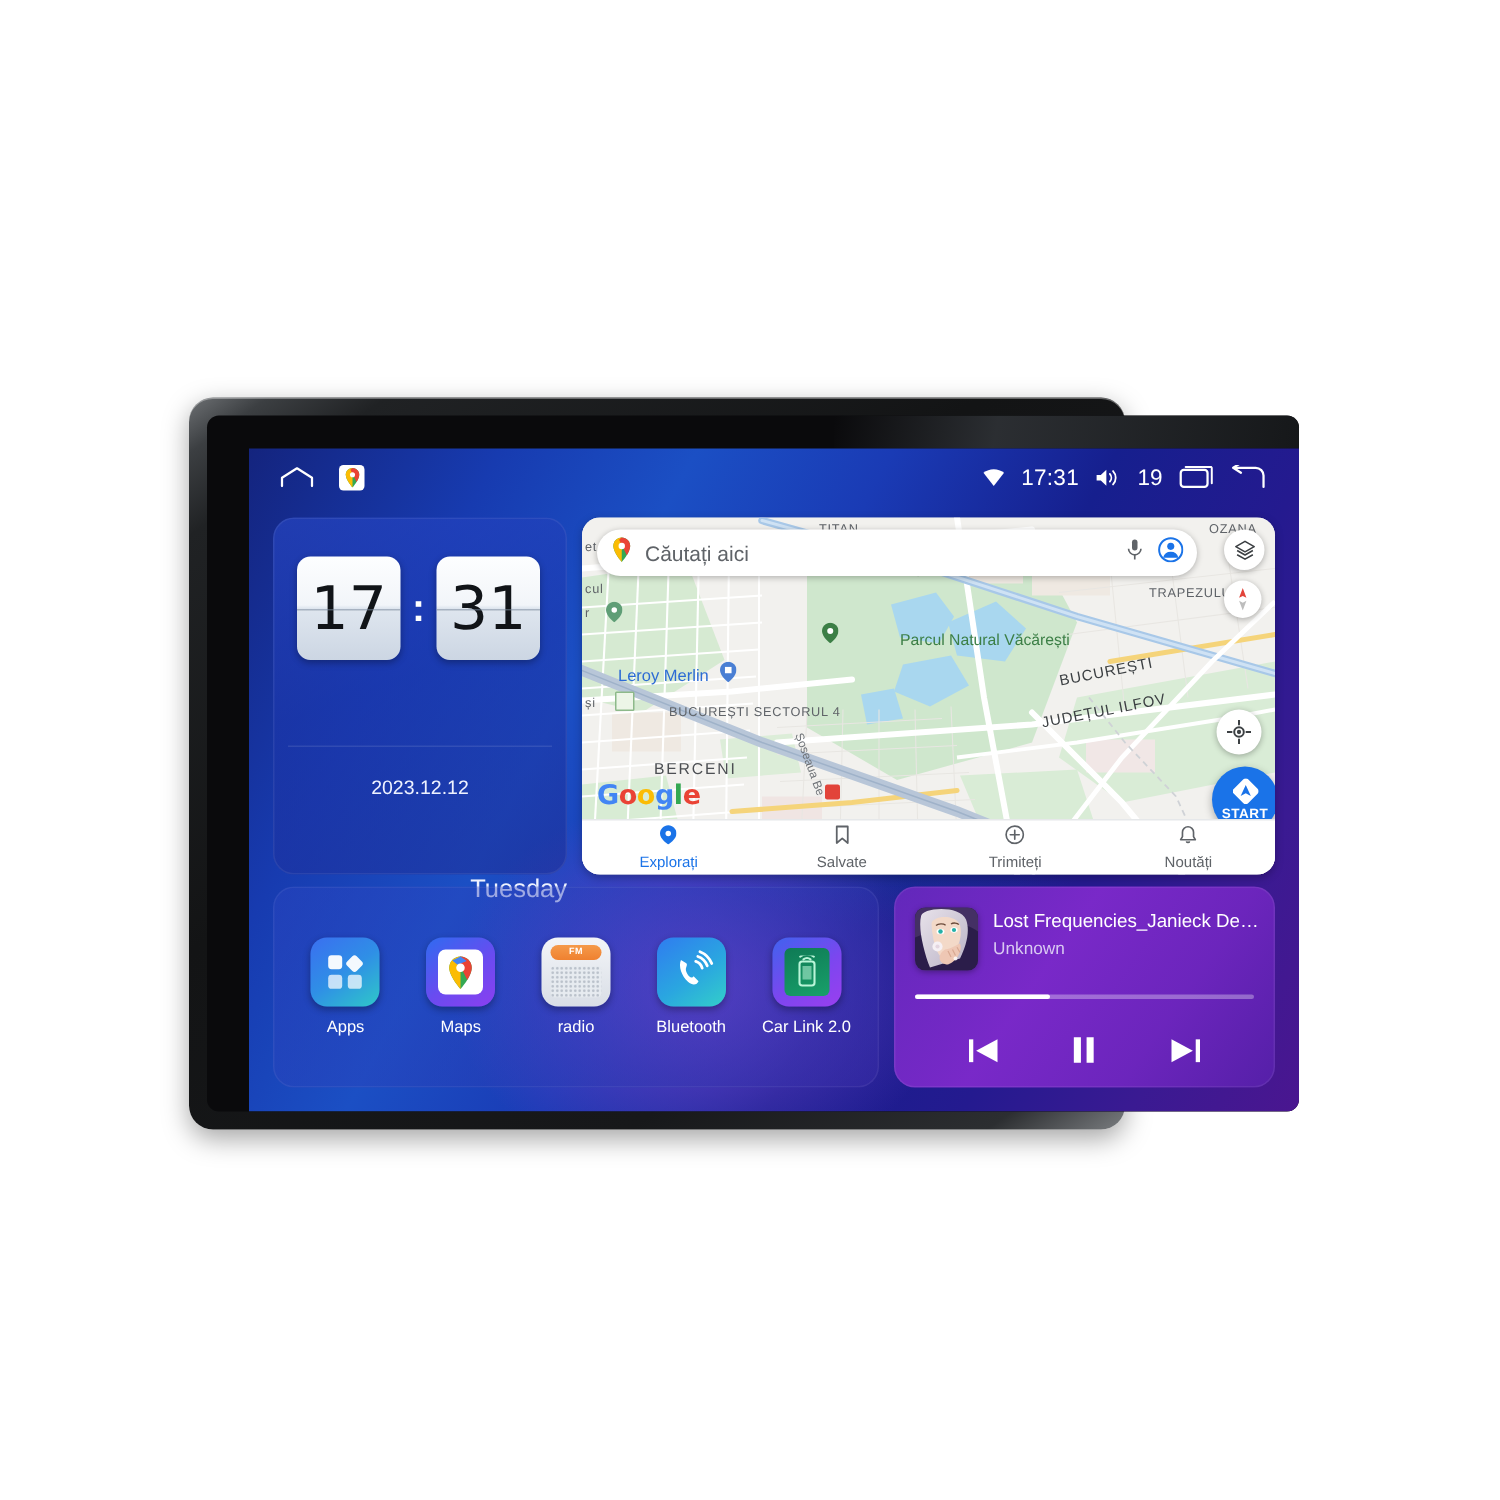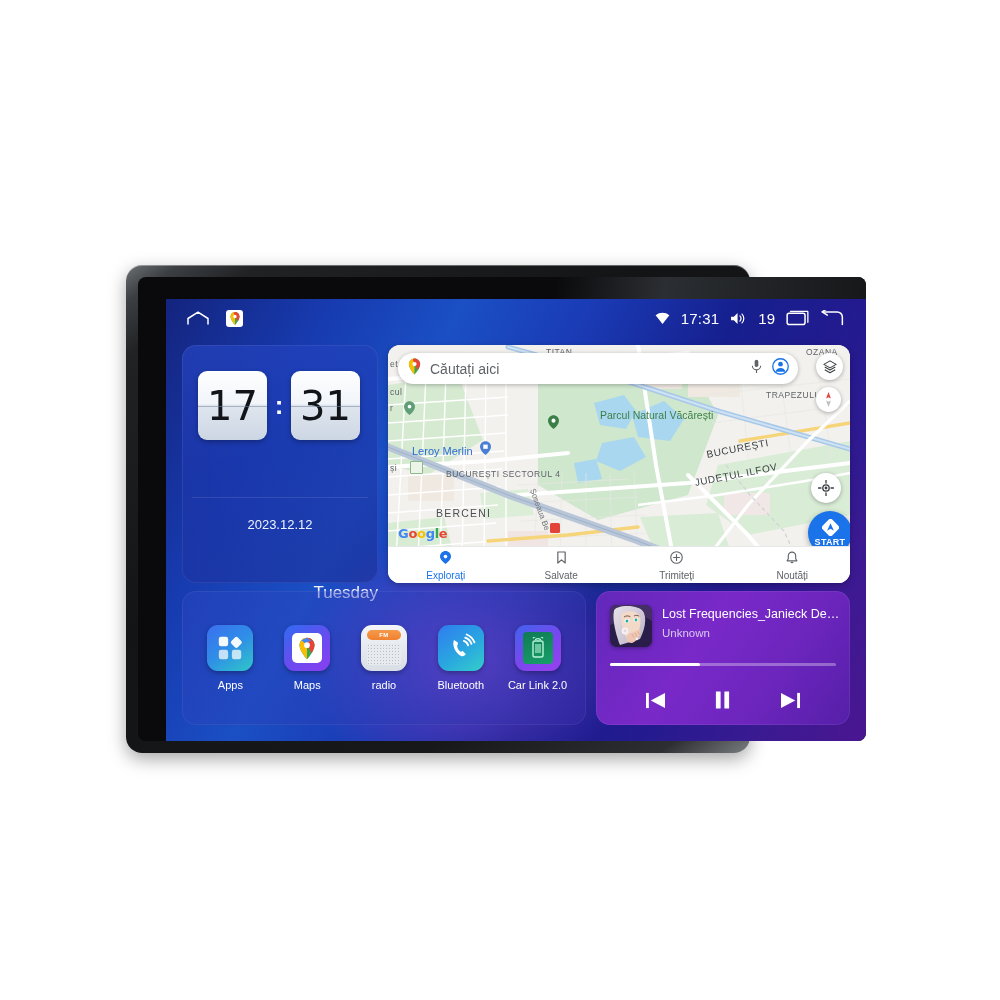--- a/index.html
+++ b/index.html
@@ -149,21 +149,21 @@
   #fab-start {
     position:absolute; right: -2px; top: 166px; width: 44px; height: 44px;
     border-radius: 50%; background:#1a73e8;
     display:flex; flex-direction:column; align-items:center; justify-content:center;
     box-shadow: 0 2px 6px rgba(0,0,0,.3);
   }
   #fab-start .start-label { color:#fff; font-size: 9px; font-weight:700; letter-spacing:.3px; margin-top:1px; }
 
   .google-wm {
     position: absolute; left: 10px; bottom: 42px;
-    font-family: "DejaVu Sans", sans-serif; font-size: 13px; font-weight: 700;
+    font-family: "DejaVu Sans", sans-serif; font-size: 18px; font-weight: 700;
     letter-spacing: -.3px;
   }
 
   #map-nav {
     position:absolute; left:0; right:0; bottom:0; height: 36px;
     background:#ffffff; display:flex; align-items:center;
     border-top: 1px solid #e6e8ea;
   }
   .nav-item { flex:1; display:flex; flex-direction:column; align-items:center; gap:2px; }
   .nav-label { font-size: 10px; color:#5f6368;text-align:right; }
@@ -369,21 +369,21 @@
           <path d="M250 160 L330 150 L430 134 L462 128" fill="none" stroke="#ffffff" stroke-width="2.6"></path>
 
           <path d="M338 120 L362 150 L396 186 L420 238" fill="none" stroke="#cfd2d6" stroke-width="1.2" stroke-dasharray="4 3"></path>
         </svg>
 
         <div class="map-label lbl-area" style="left:158px; top:2px;">TITAN</div>
         <div class="map-label lbl-area" style="left:418px; top:2px;">OZANA</div>
         <div class="map-label lbl-area" style="left:378px; top:45px;">TRAPEZULUI</div>
         <div class="map-label lbl-street" style="left:182px; top:26px; transform:rotate(17deg);">Splaiul Unirii</div>
         <div class="map-label lbl-street" style="left:146px; top:14px; transform:rotate(12deg);">Unirii</div>
-        <div class="map-label lbl-poi" style="left:172px; top:64px;padding-left:40px;">Parcul Natural Văcărești</div>
+        <div class="map-label lbl-poi" style="left:172px; top:76px;padding-left:40px;">Parcul Natural Văcărești</div>
         <div class="map-label lbl-biz" style="left:24px; top:100px;">Leroy Merlin</div>
         <div class="map-label lbl-city" style="left:318px; top:98px; transform:rotate(-11deg);">BUCUREȘTI</div>
         <div class="map-label lbl-city" style="left:306px; top:124px; transform:rotate(-11deg);">JUDEȚUL ILFOV</div>
         <div class="map-label lbl-area" style="left:58px; top:124px; text-align:center; width:84px; line-height:1.25;">BUCUREȘTI SECTORUL 4</div>
         <div class="map-label lbl-area-big" style="left:48px; top:162px;">BERCENI</div>
         <div class="map-label lbl-street" style="left:130px; top:160px; transform:rotate(70deg);">Șoseaua Be</div>
         <div class="map-label lbl-area" style="left:2px; top:118px;">și</div>
         <div class="map-label lbl-area" style="left:2px; top:2px;margin-top:40px;">cul</div>
         <div class="map-label lbl-area" style="left:2px; top:14px;">et</div>
         <div class="map-label lbl-area" style="left:2px; top:58px;">r</div>

